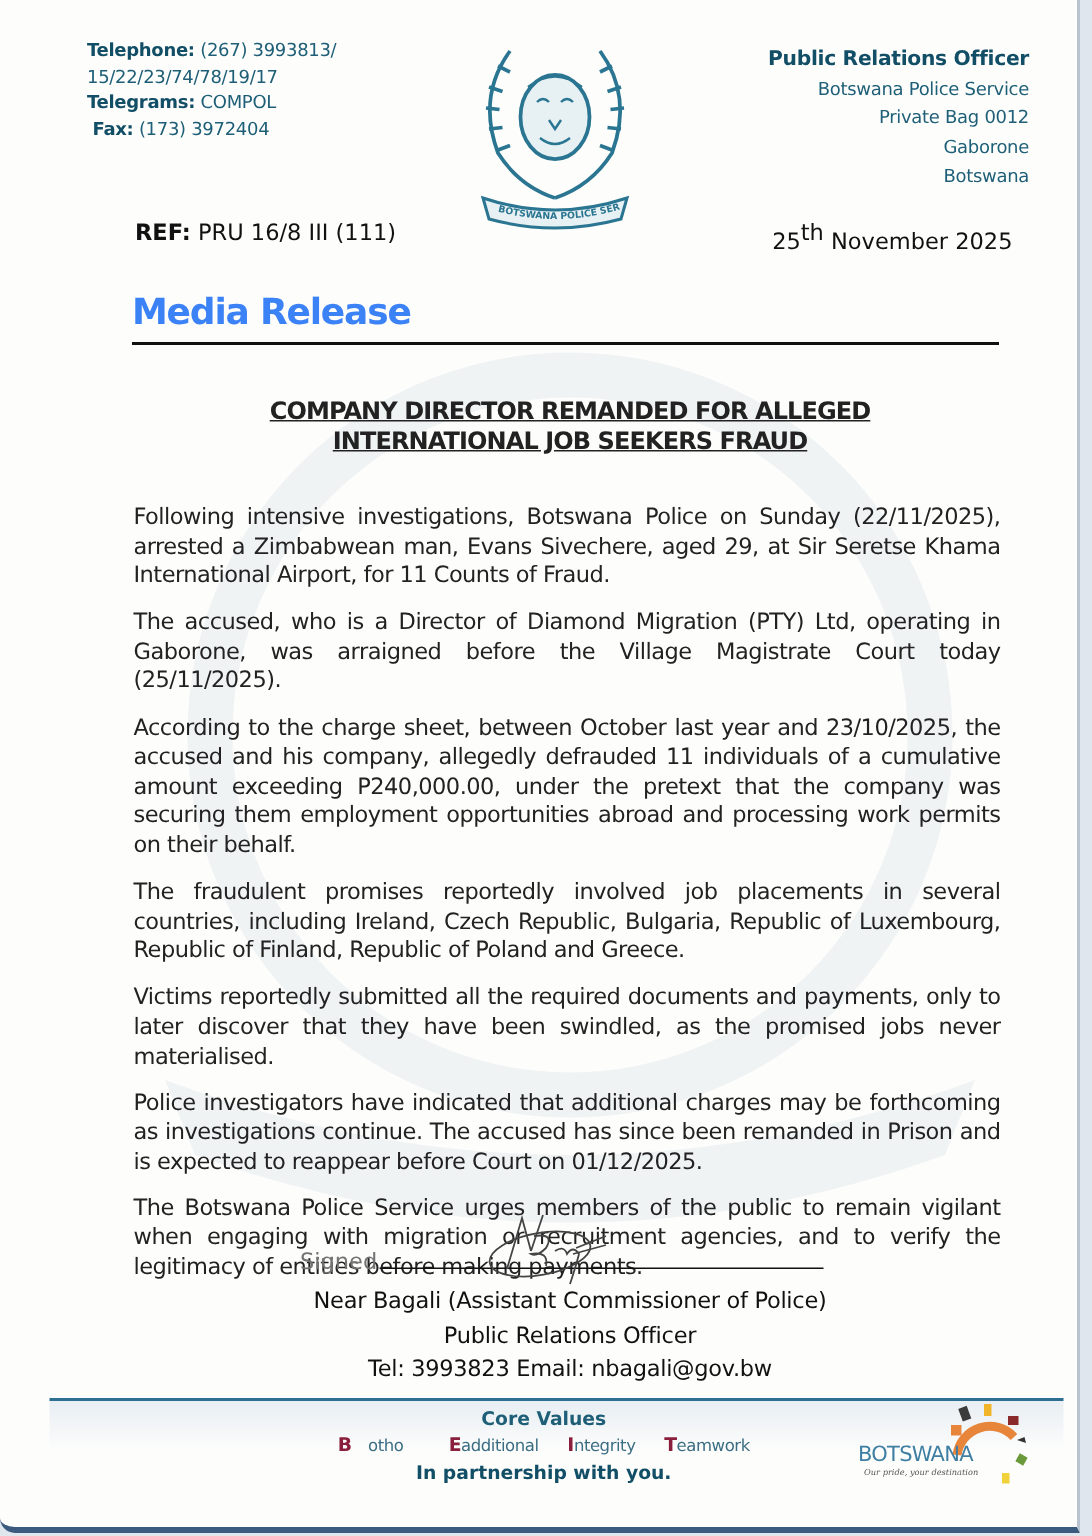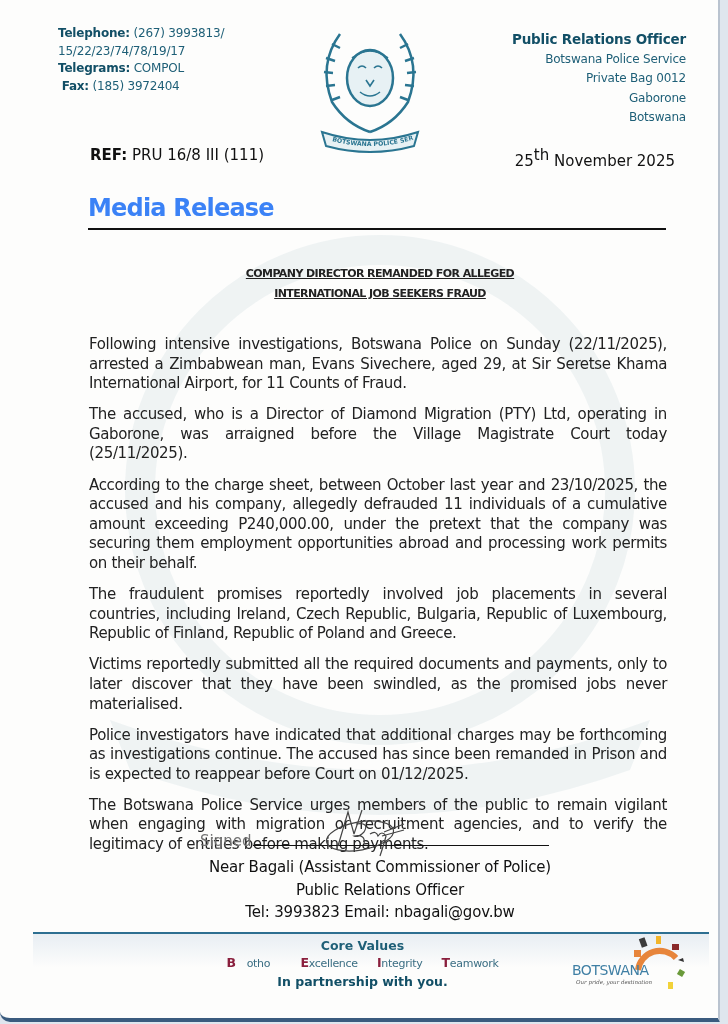--- a/index.html
+++ b/index.html
@@ -63,21 +63,21 @@
       color: #3b82f6; letter-spacing: -0.8px;
     }
     .rule {
       position: absolute; left: 88px; top: 228px;
       width: 578px; height: 2px; background: #111;
     }
     .headline {
       position: absolute; left: 150px; top: 264px;
       width: 460px; text-align: center;
       font-family: "DejaVu Sans", sans-serif;
-      font-size: 11px; font-weight: bold;
+      font-size: 16px; font-weight: bold;
       line-height: 19.5px; color: #222;
       text-decoration: underline;
       letter-spacing: -0.6px;
     }
     .body {
       position: absolute; left: 89px; top: 335px;
       width: 578px;
       font-family: "DejaVu Sans", sans-serif;
       font-size: 15px; line-height: 19.6px;
       color: #222;
@@ -154,21 +154,21 @@
       <b>Telephone:</b>
       <span>(267) 3993813/</span>
     </div>
     <div>15/22/23/74/78/19/17</div>
     <div>
       <b>Telegrams:</b>
       <span>COMPOL</span>
     </div>
     <div>
       &nbsp;<b>Fax:</b>
-      <span>(185) 3972404</span>
+      <span>(173) 3972404</span>
     </div>
   </div>
 
   <svg class="crest" viewBox="0 0 120 132">
     <g fill="none" stroke="#2a7591" stroke-width="2.5">
       <path d="M30 10 Q8 40 22 78 Q36 100 60 108"></path>
       <path d="M90 10 Q112 40 98 78 Q84 100 60 108"></path>
       <path d="M22 20 l8 4 M16 34 l9 3 M14 48 l9 1 M16 62 l9 -1 M22 76 l8 -3"></path>
       <path d="M98 20 l-8 4 M104 34 l-9 3 M106 48 l-9 1 M104 62 l-9 -1 M98 76 l-8 -3"></path>
     </g>
@@ -238,21 +238,21 @@
     <div>Public Relations Officer</div>
     <div>Tel: 3993823 Email: nbagali@gov.bw</div>
   </div>
 
   <div class="foot-rule"></div>
   <div class="foot-shade"></div>
   <div class="core">
     <div class="ttl">Core Values</div>
     <div class="vals">
       <span><b>B</b><span style="margin:11px">otho</span></span>
-      <span><b>E</b><span style="margin:0">xcellence</span></span>
+      <span><b>E</b><span style="margin:0">additional</span></span>
       <span><b>I</b><span style="margin:0">ntegrity</span></span>
       <span><b>T</b><span style="margin:0">eamwork</span></span>
     </div>
     <div class="tag">In partnership with you.</div>
   </div>
 
   <div class="bw-logo">
     <svg width="122" height="60" viewBox="0 0 122 60" style="position:absolute;left:0;top:0">
       <path d="M70 36 A22 22 0 0 1 108 24" fill="none" stroke="#e7853b" stroke-width="6"></path>
       <rect x="72" y="4" width="6" height="9" fill="#3b3b3b" transform="rotate(-20 75 8)"></rect>

